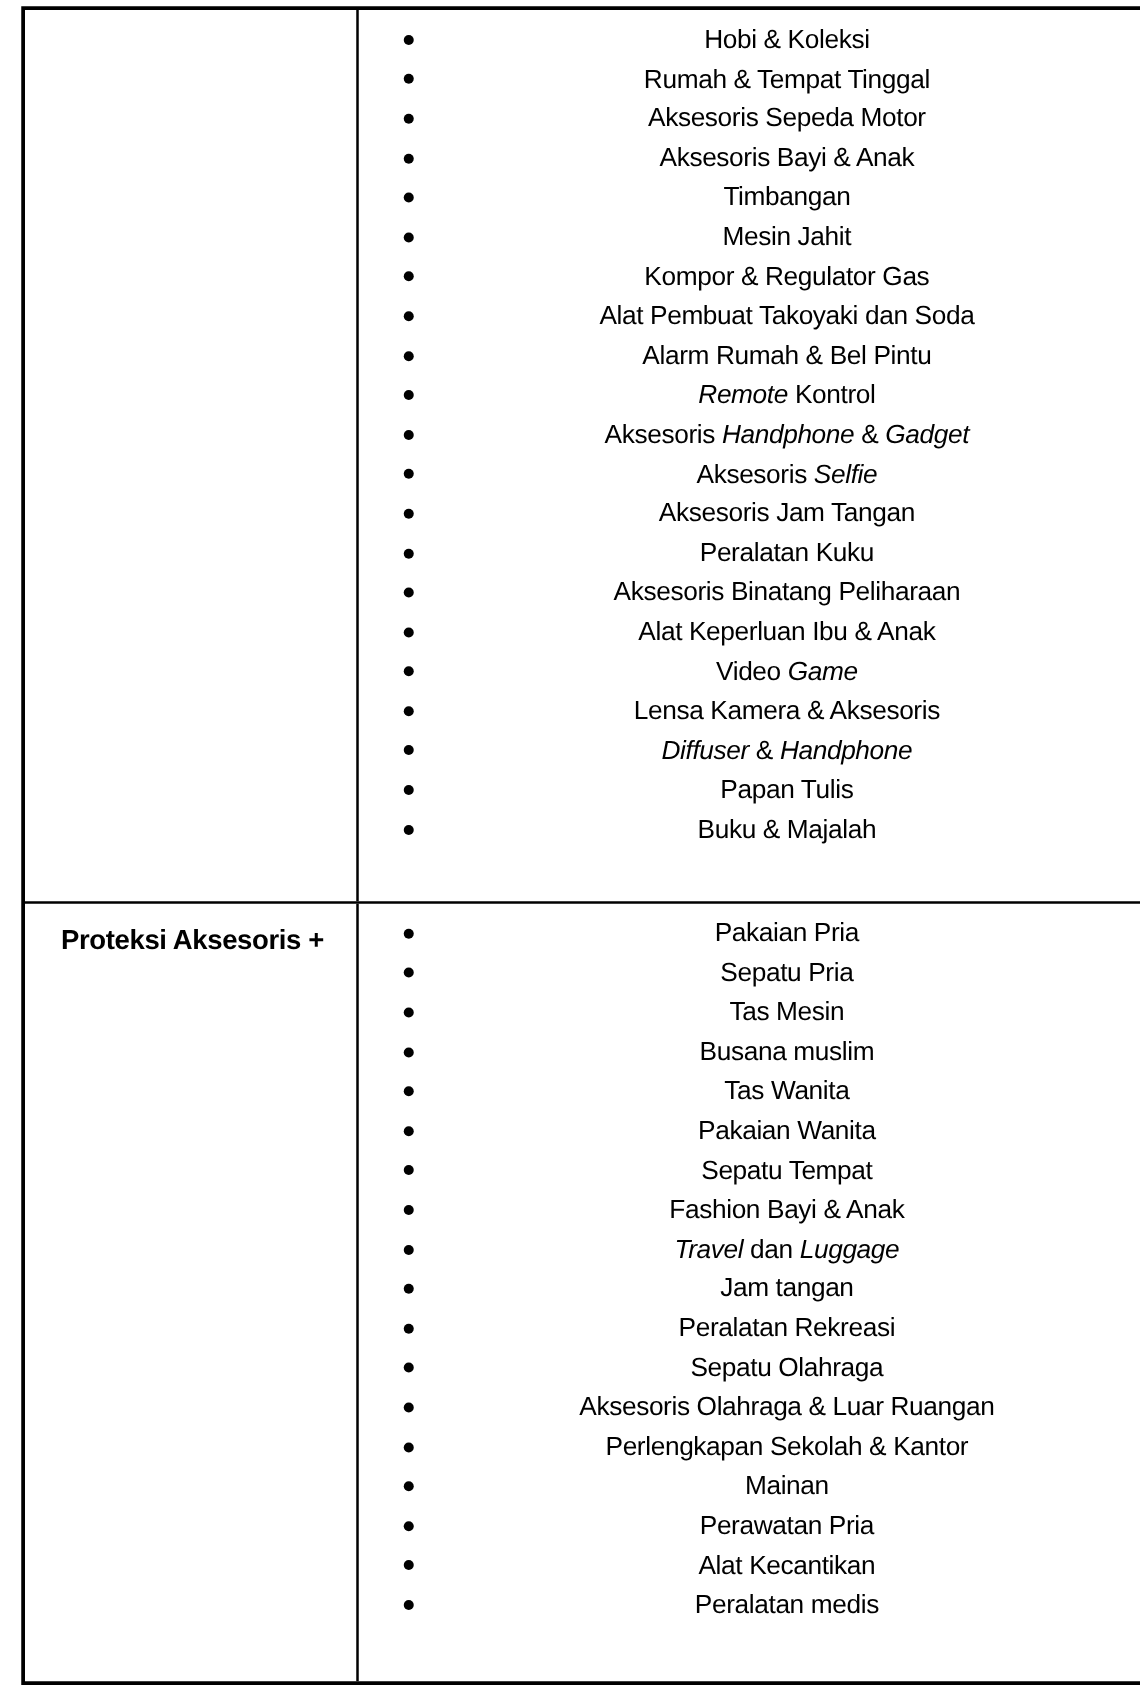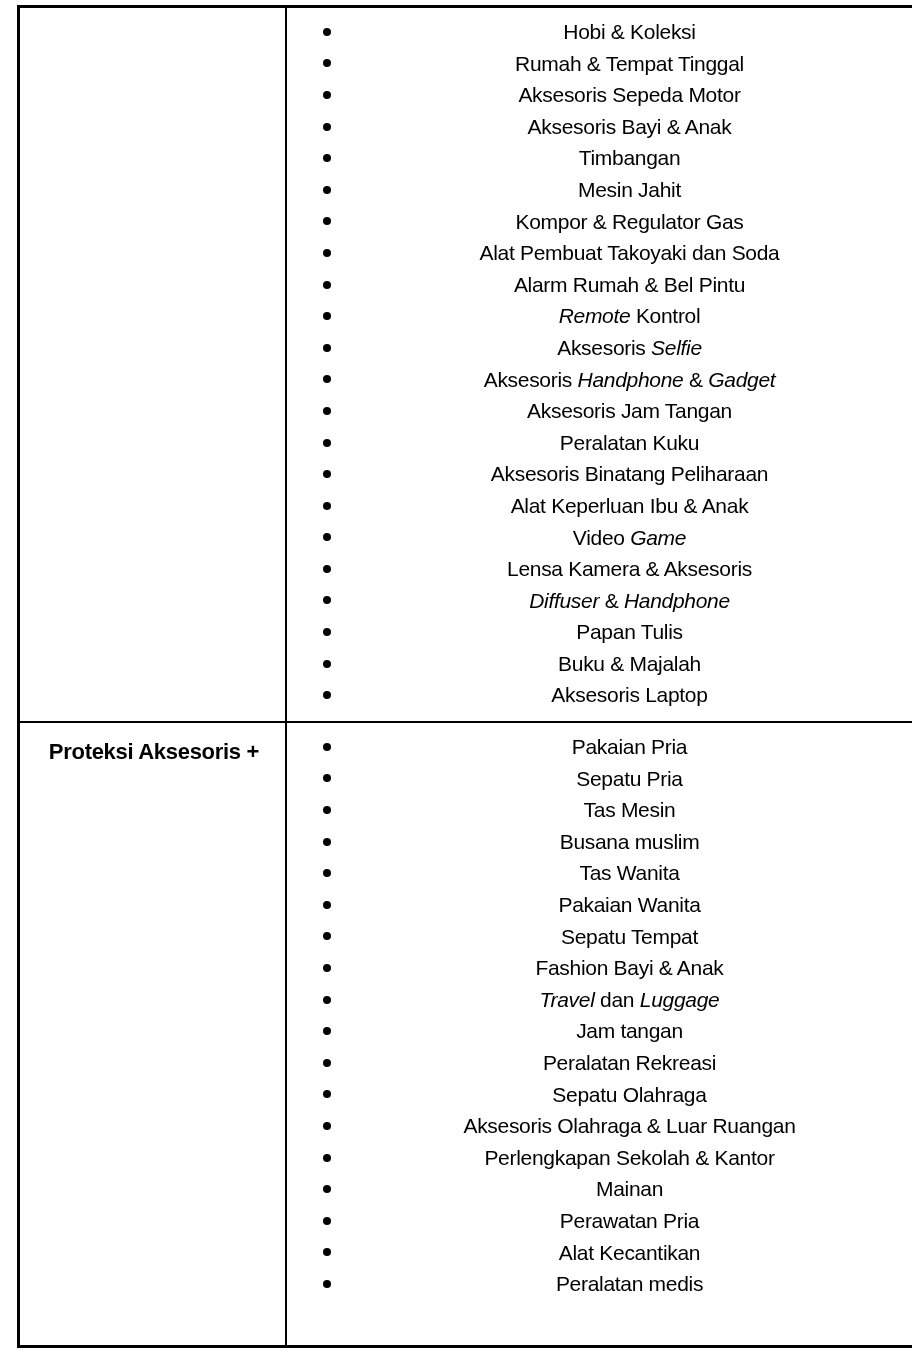--- a/index.html
+++ b/index.html
@@ -93,32 +93,31 @@
           <li><span>Hobi &amp; Koleksi</span></li>
           <li><span>Rumah &amp; Tempat Tinggal</span></li>
           <li><span>Aksesoris Sepeda Motor</span></li>
           <li><span>Aksesoris Bayi &amp; Anak</span></li>
           <li><span>Timbangan</span></li>
           <li><span>Mesin Jahit</span></li>
           <li><span>Kompor &amp; Regulator Gas</span></li>
           <li><span>Alat Pembuat Takoyaki dan Soda</span></li>
           <li><span>Alarm Rumah &amp; Bel Pintu</span></li>
           <li><span class="it">Remote</span><span> Kontrol</span></li>
+          <li><span>Aksesoris </span><span class="it">Handphone</span><span> &amp; </span><span class="it">Gadget</span></li>
           <li><span>Aksesoris </span><span class="it">Selfie</span></li>
-          <li><span>Aksesoris </span><span class="it">Handphone</span><span> &amp; </span><span class="it">Gadget</span></li>
           <li><span>Aksesoris Jam Tangan</span></li>
           <li><span>Peralatan Kuku</span></li>
           <li><span>Aksesoris Binatang Peliharaan</span></li>
           <li><span>Alat Keperluan Ibu &amp; Anak</span></li>
           <li><span>Video </span><span class="it">Game</span></li>
           <li><span>Lensa Kamera &amp; Aksesoris</span></li>
           <li><span class="it">Diffuser</span><span> &amp; </span><span class="it">Handphone</span></li>
           <li><span>Papan Tulis</span></li>
           <li><span>Buku &amp; Majalah</span></li>
-          <li><span>Aksesoris Laptop</span></li>
         </ul>
     </div>
   </div>
 
   <div class="table-row row-proteksi">
     <div class="label-cell">
       <div class="label-text">Proteksi Aksesoris +</div>
     </div>
     <div class="list-cell">
       <ul class="category-list">

